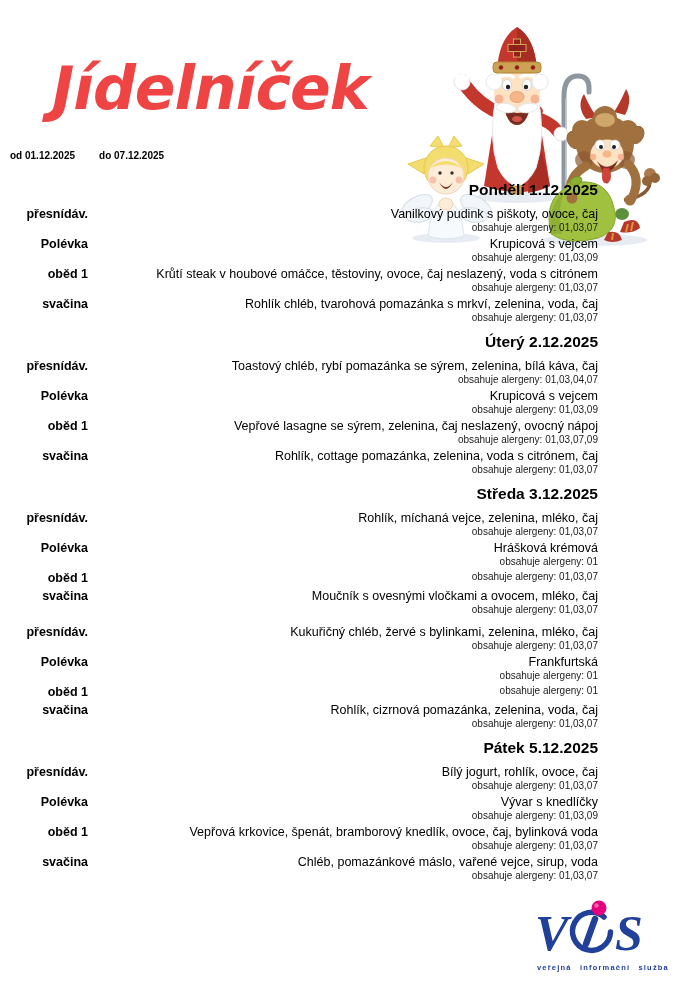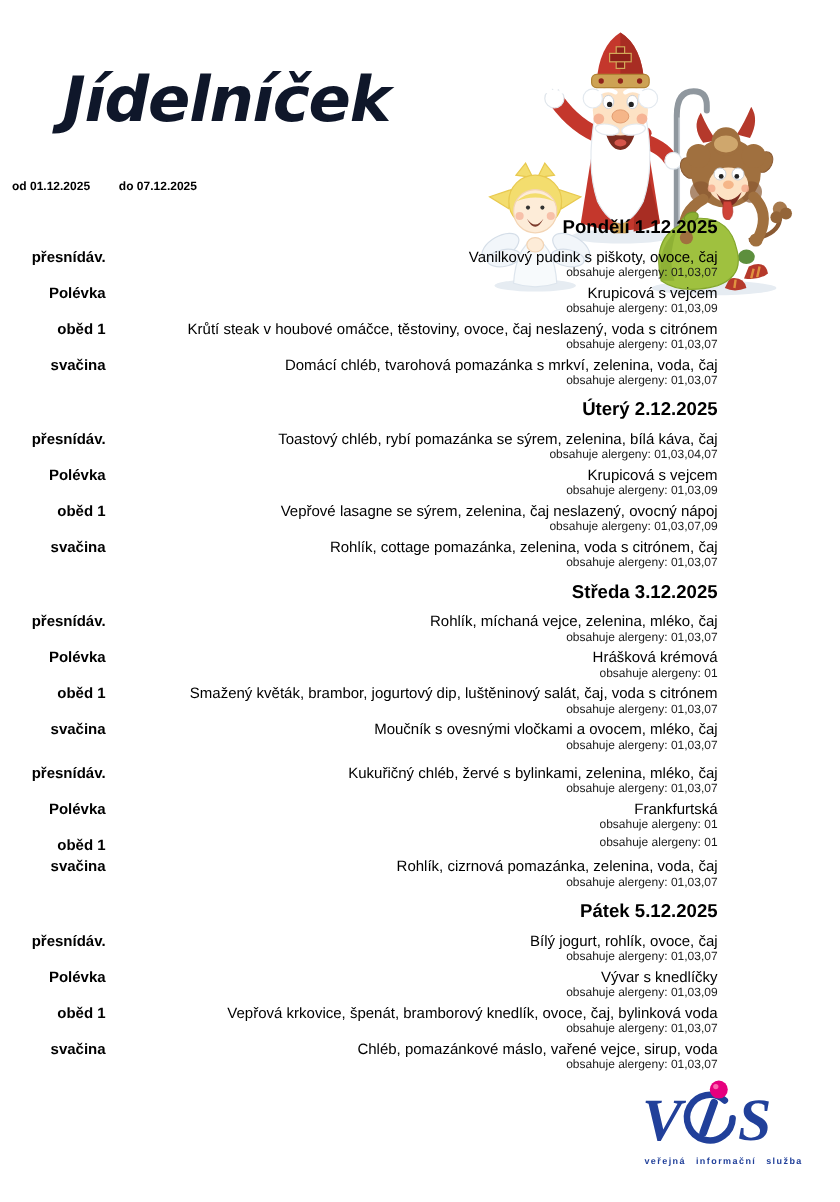--- a/index.html
+++ b/index.html
@@ -5,22 +5,22 @@
   * { margin:0; padding:0; box-sizing:border-box; }
   html,body { background:#fff; }
   body {
     width:700px; height:1002px; position:relative; overflow:hidden;
     font-family:"Liberation Sans", sans-serif; color:#000;
   }
   .page-title {
     position:absolute; left:52px; top:58px;
     font-family:"DejaVu Sans", sans-serif;
     font-weight:bold; font-style:italic;
-    font-size:52px; letter-spacing:-1px;
-    color:#0f172a; line-height:1;
+    font-size:60px; letter-spacing:-1px;
+    color:#ef4444; line-height:1;
   }
   .illustration { position:absolute; left:400px; top:18px; width:300px; height:232px; }
   .date-line {
     position:absolute; left:10px; top:150px;
     font-size:10px; font-weight:bold;
   }
   .date-to { margin-left:24px; }
   .menu { position:absolute; left:8px; top:181px; width:590px;text-align:right; }
   .day { margin-bottom:9px; }
   .day-title { font-size:15.5px; font-weight:bold; margin-bottom:8px; }
@@ -177,21 +177,21 @@
         <div class="meal-row">
           <div class="meal-label">oběd 1</div>
           <div class="meal-content">
             <div class="meal-text">Krůtí steak v houbové omáčce, těstoviny, ovoce, čaj neslazený, voda s citrónem</div>
             <div class="meal-allergens">obsahuje alergeny: 01,03,07</div>
           </div>
         </div>
         <div class="meal-row">
           <div class="meal-label">svačina</div>
           <div class="meal-content">
-            <div class="meal-text">Domácí chléb, tvarohová pomazánka s mrkví, zelenina, voda, čaj</div>
+            <div class="meal-text">Rohlík chléb, tvarohová pomazánka s mrkví, zelenina, voda, čaj</div>
             <div class="meal-allergens">obsahuje alergeny: 01,03,07</div>
           </div>
         </div>
       </section>
       <section class="day">
         <h2 class="day-title">Úterý 2.12.2025</h2>
         <div class="meal-row">
           <div class="meal-label">přesnídáv.</div>
           <div class="meal-content">
             <div class="meal-text">Toastový chléb, rybí pomazánka se sýrem, zelenina, bílá káva, čaj</div>
@@ -232,21 +232,20 @@
         <div class="meal-row">
           <div class="meal-label">Polévka</div>
           <div class="meal-content">
             <div class="meal-text">Hrášková krémová</div>
             <div class="meal-allergens">obsahuje alergeny: 01</div>
           </div>
         </div>
         <div class="meal-row">
           <div class="meal-label">oběd 1</div>
           <div class="meal-content">
-            <div class="meal-text">Smažený květák, brambor, jogurtový dip, luštěninový salát, čaj, voda s citrónem</div>
             <div class="meal-allergens">obsahuje alergeny: 01,03,07</div>
           </div>
         </div>
         <div class="meal-row">
           <div class="meal-label">svačina</div>
           <div class="meal-content">
             <div class="meal-text">Moučník s ovesnými vločkami a ovocem, mléko, čaj</div>
             <div class="meal-allergens">obsahuje alergeny: 01,03,07</div>
           </div>
         </div>

